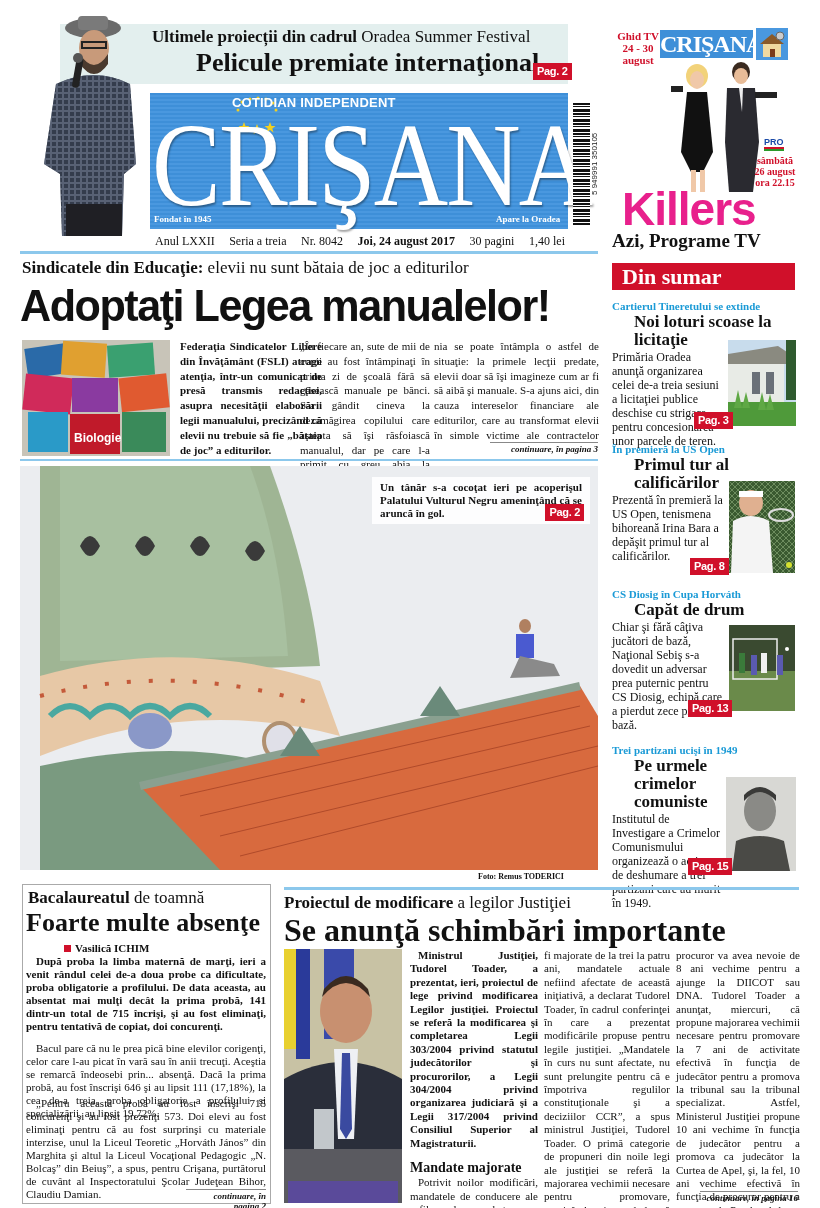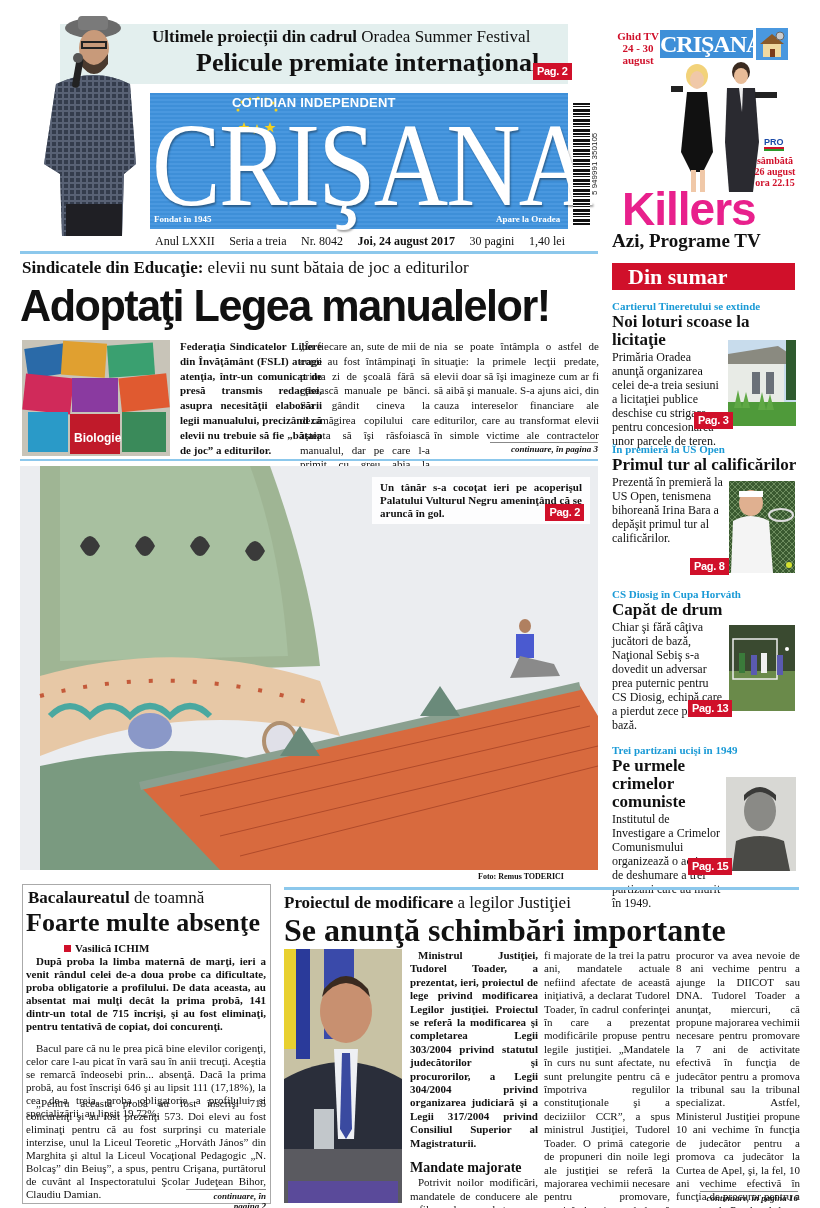--- a/index.html
+++ b/index.html
@@ -45,25 +45,25 @@
   
   #tv-ghid { left: 616px; top: 30px; width: 44px; text-align: center; color: #d0102a; font-weight: bold; font-size: 11px; line-height: 12px; }
   #tv-logo { left: 660px; top: 30px; width: 93px; height: 28px; background: #3e8fd8; color: #fff; font-size: 24px; font-weight: bold; text-align: center; line-height: 28px; letter-spacing: -1px; }
   #tv-house { left: 756px; top: 28px; width: 32px; height: 32px; }
   #tv-photo { left: 655px; top: 62px; width: 130px; height: 130px; }
   #tv-channel { left: 762px; top: 134px; width: 24px; height: 18px; }
   #tv-when { left: 752px; top: 155px; width: 46px; text-align: center; color: #d0102a; font-weight: bold; font-size: 10px; line-height: 11px; }
   #tv-film { left: 622px; top: 184px; color: #e8208c; font-family: "Liberation Sans", sans-serif; font-weight: bold; font-size: 46px; letter-spacing: -1px; line-height: 50px; }
   #tv-programe { left: 612px; top: 230px; font-size: 19px; font-weight: bold; white-space: nowrap; }
 
-  #din-sumar { left: 612px; top: 263px; width: 183px; height: 27px; background: #d0102a; color: #fff; font-size: 22px; font-weight: bold; padding-left: 16px; line-height: 27px; }
+  #din-sumar { left: 612px; top: 263px; width: 183px; height: 27px; background: #d0102a; color: #fff; font-size: 22px; font-weight: bold; padding-left: 10px; line-height: 27px; }
 
   .side-item { position: absolute; left: 612px; width: 190px; }
   .side-kicker { color: #1a9ad6; font-weight: bold; font-size: 11px; white-space: nowrap; }
-  .side-title { font-weight: bold; font-size: 17px; line-height: 18px; margin-top: 1px; }
+  .side-title { font-weight: bold; font-size: 17px; line-height: 18px; margin-top: 1px; margin-left: 22px; }
   .side-body { font-size: 12px; line-height: 14px; margin-top: 1px; }
   .side-photo { position: absolute; }
   .side-pag { position: absolute; }
 
   
   #lead-kicker { left: 22px; top: 258px; font-size: 17px; white-space: nowrap; }
   #lead-kicker b { font-weight: bold; }
   #lead-title { left: 20px; top: 276px; font-family: "Liberation Sans", sans-serif; font-weight: bold; font-size: 44px; letter-spacing: -1.5px; transform: scaleX(0.98); transform-origin: left top; white-space: nowrap; line-height: 60px; }
   #lead-img { left: 22px; top: 340px; width: 148px; height: 116px; }
   .lead-col { position: absolute; top: 339px; width: 142px; font-size: 11px; line-height: 14.8px; text-align: justify; }

